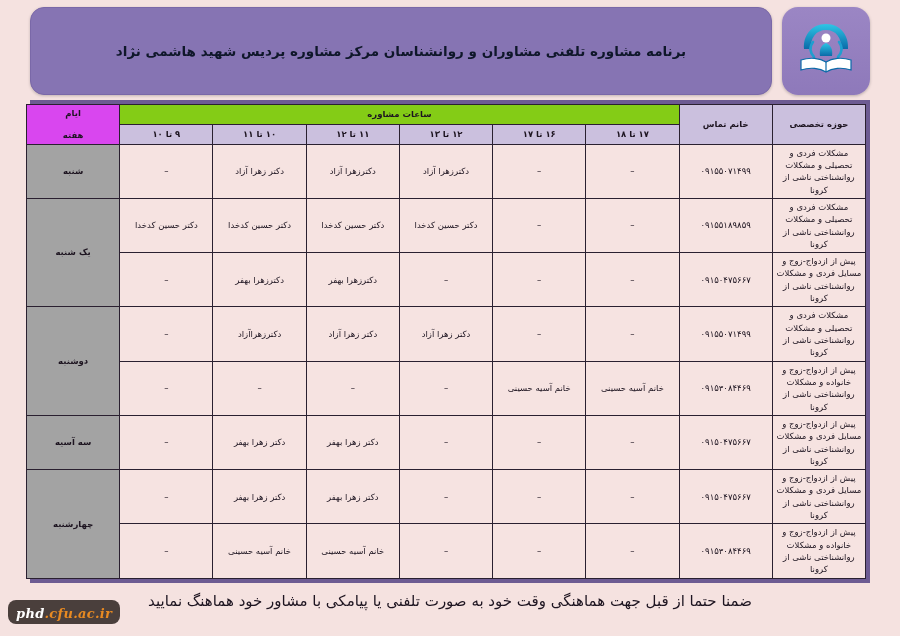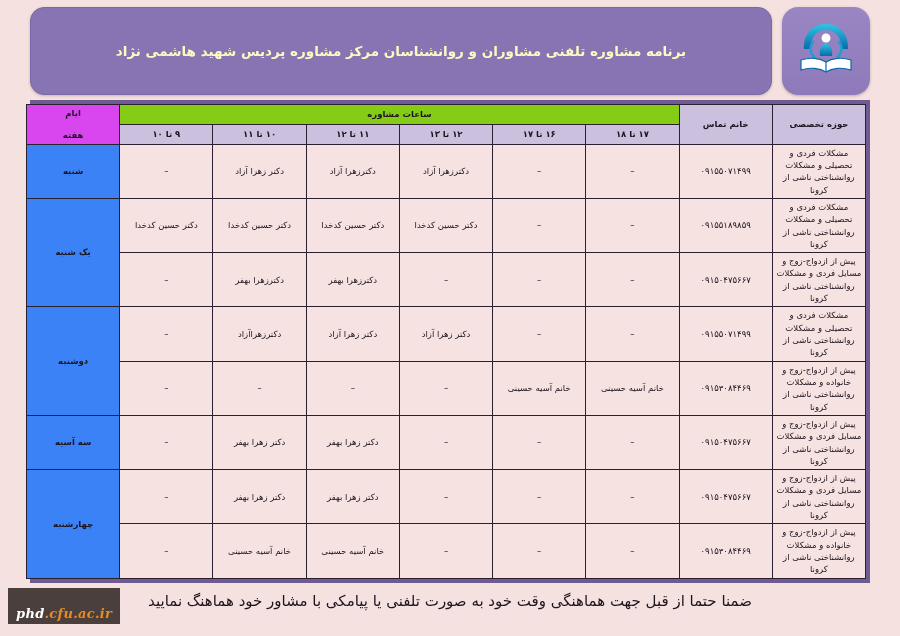--- a/index.html
+++ b/index.html
@@ -51,21 +51,21 @@
     border: 1px solid #7a68a8;
     height: 88px;
     display: flex;
     flex-direction: column;
     align-items: center;
     justify-content: center;
     gap: 14px;
     box-shadow: 0 1px 3px rgba(0,0,0,.2);
   }
   .title-line {
-    color: #fef9c3;
+    color: #0f172a;
     font-weight: bold;
     font-size: 13.5px;
     text-align: center;
     line-height: 1.2;
     white-space: nowrap;
   }
 
   
   #sched-wrap {
     padding: 0 30px;
@@ -94,21 +94,21 @@
   th.pink-head {
     background: #84cc16;
     font-weight: bold;
   }
   th.head-big { font-size: 13px; }
   th.head-med { font-size: 11px; }
   th.slot { font-size: 9px; font-weight: bold; background:#cbc0de; }
 
   
   td.day {
-    background: #3b82f6;
+    background: #a3a3a3;
     font-weight: bold;
     font-size: 9.5px;
     border-right: 3px solid #6d5b92;
   }
   th.day-head {
     background: #d946ef;
     border-right: 3px solid #6d5b92;
   }
 
   td.spec {
@@ -150,23 +150,24 @@
   #watermark {
     position: absolute;
     left: 8px;
     bottom: 12px;
     background: #4a3f3c;
     color: #ffffff;
     font-family: "DejaVu Serif", "Liberation Serif", serif;
     font-style: italic;
     font-weight: bold;
     font-size: 13px;
-    padding: 18px 8px 3px 8px;
+    padding: 6px 8px 3px 8px;
     direction: ltr;
     letter-spacing: .3px;
+    border-radius: 8px;
   }
   #watermark .dom { color: #e88a22; }
 </style>
 </head>
 <body>
 
 <div id="header-band">
 
   <div id="title-box">
     <div class="title-line">برنامه مشاوره تلفنی مشاوران و روانشناسان مرکز مشاوره پردیس شهید هاشمی نژاد</div>

